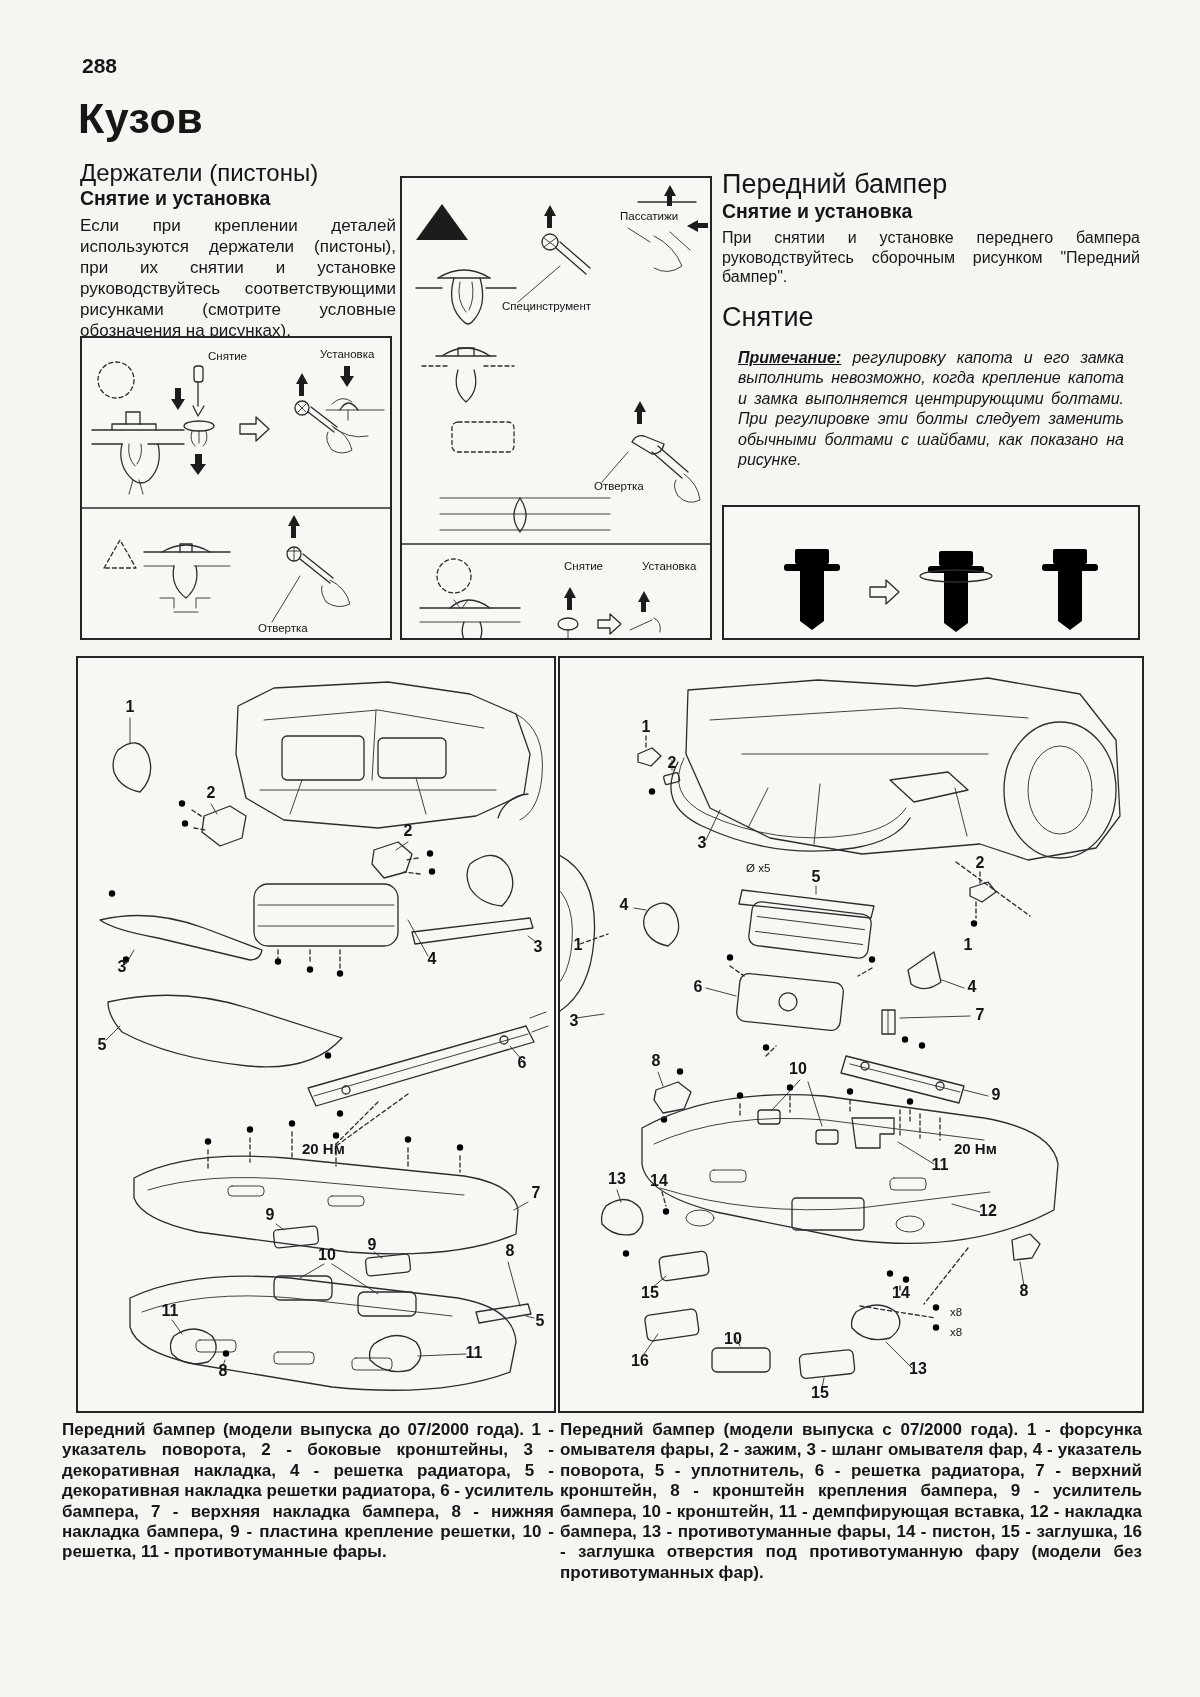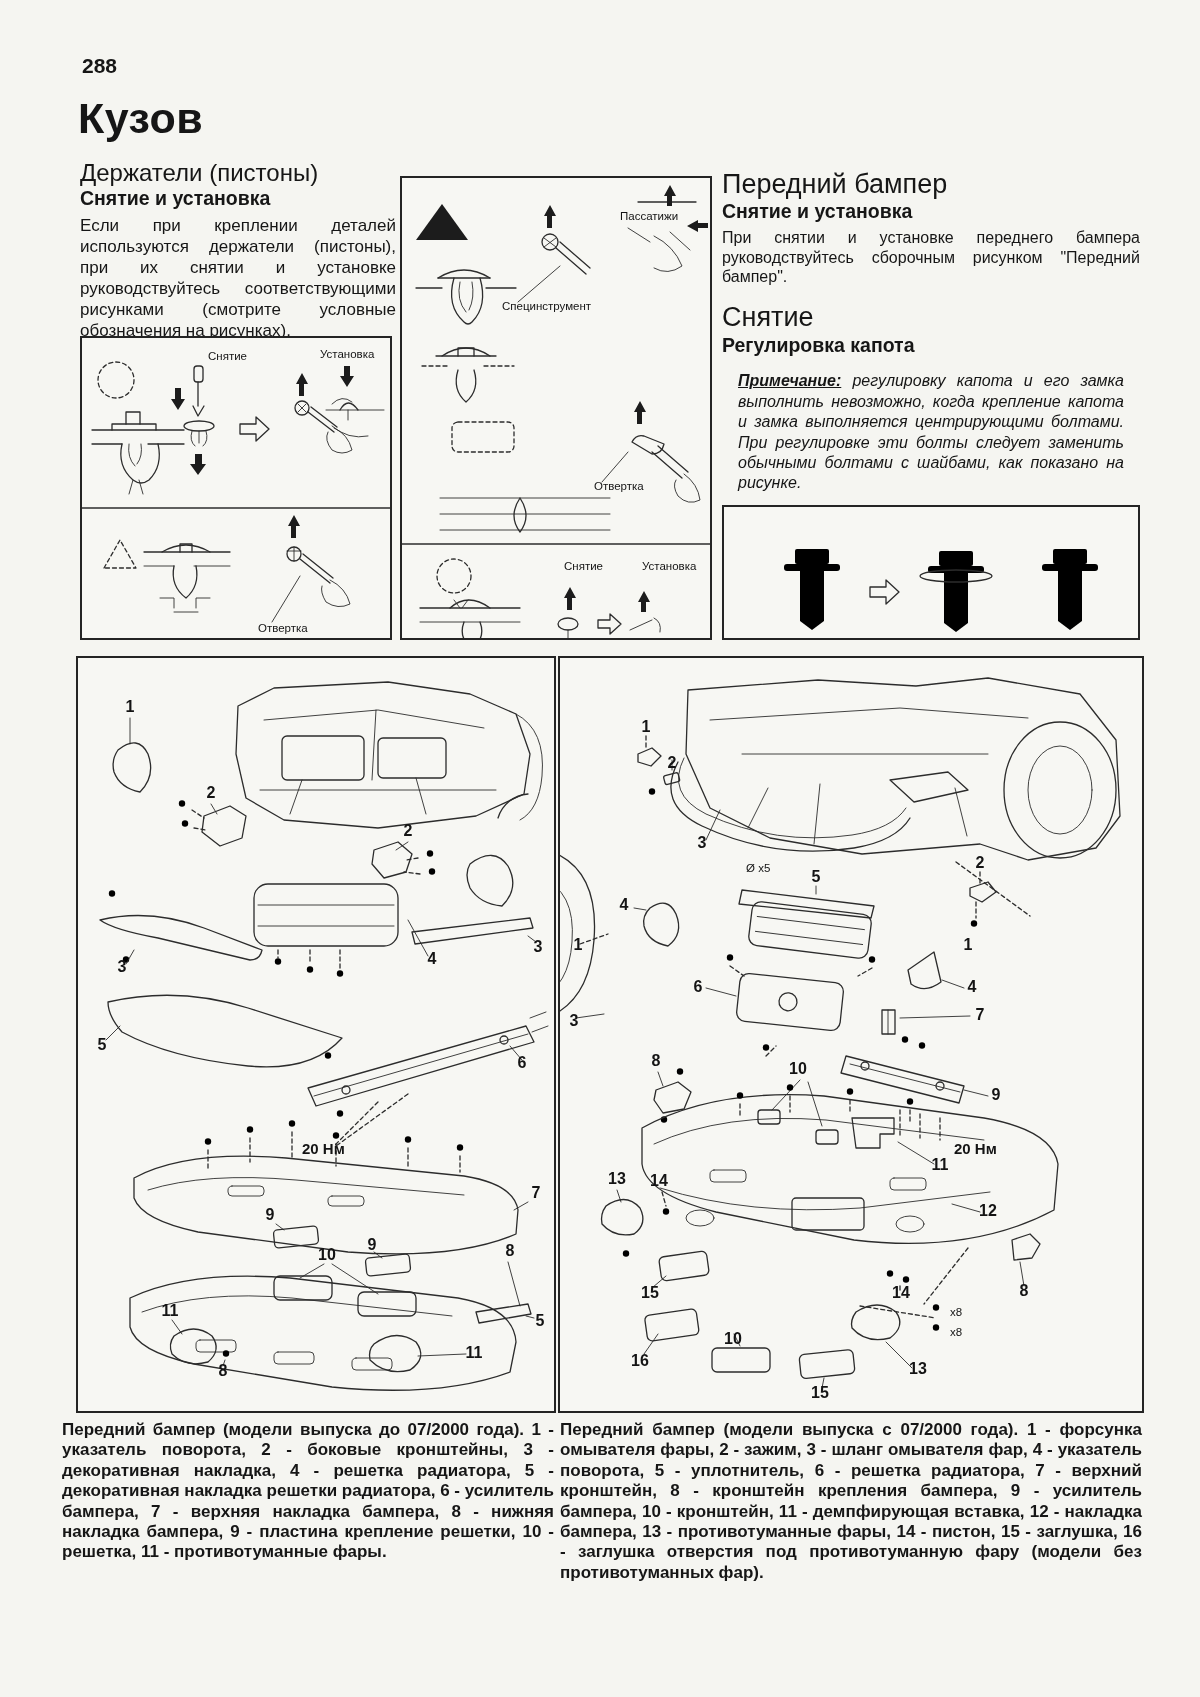--- a/index.html
+++ b/index.html
@@ -160,21 +160,20 @@
         </g>
     </svg>
   </div>
 
   <div class="abs col-right">
     <h2 class="sec sec-big">Передний бампер</h2>
     <h3 class="sub">Снятие и установка</h3>
     <p class="body">При снятии и установке переднего бампера руководствуйтесь сборочным рисунком "Передний бампер".</p>
     <div class="gap"></div>
     <h2 class="sec sec-big">Снятие</h2>
-    <h3 class="sub">Регулировка капота</h3>
     <p class="note"><span class="note-label">Примечание:</span> <span>регулировку капота и его замка выполнить невозможно, когда крепление капота и замка выполняется центрирующими болтами. При регулировке эти болты следует заменить обычными болтами с шайбами, как показано на рисунке.</span></p>
   </div>
 
   <div class="abs figbox" style="left:722px;top:505px;width:414px;height:131px;">
     <svg width="414" height="131" viewBox="0 0 414 131">
       <defs>
         <g id="bolt">
           <rect x="-17" y="-44" width="34" height="15" rx="2"></rect>
           <path d="M-6,-44 v15 M6,-44 v15" class="thin"></path>
           <rect x="-28" y="-29" width="56" height="7" rx="3"></rect>

